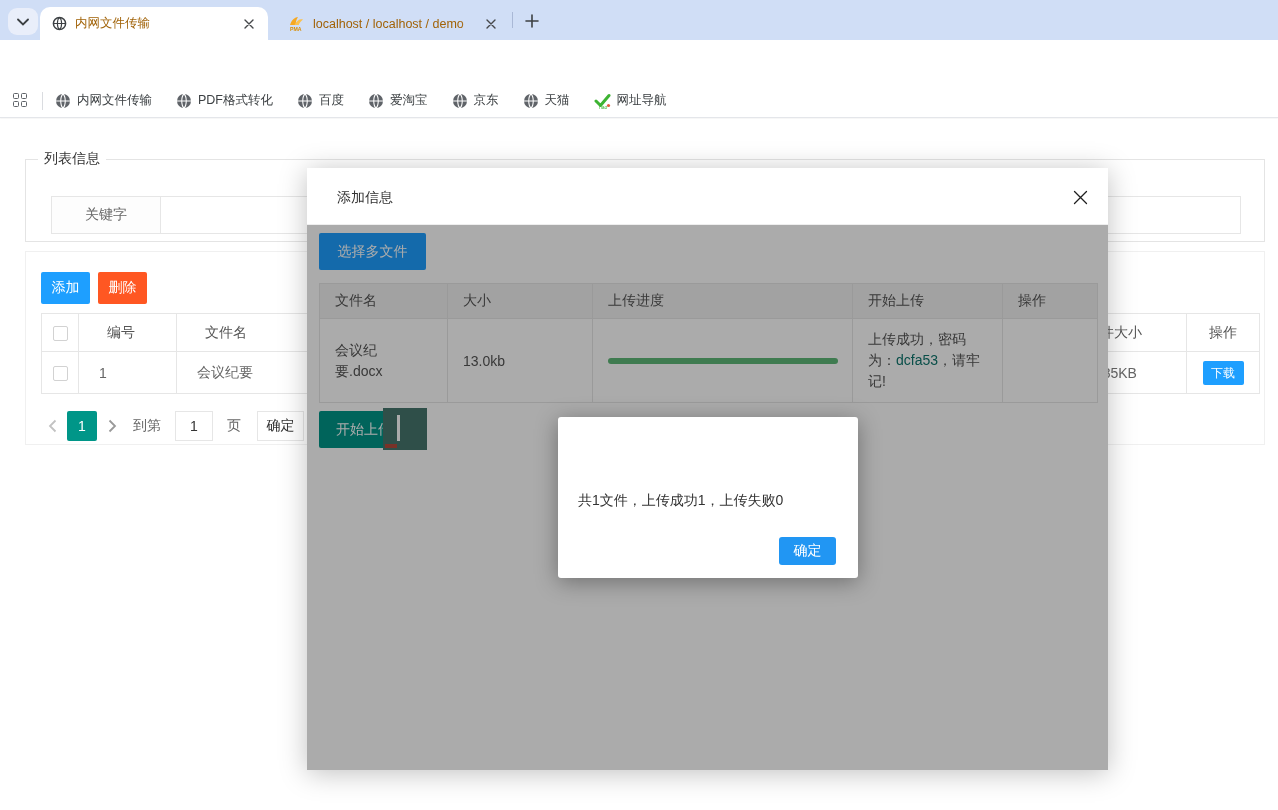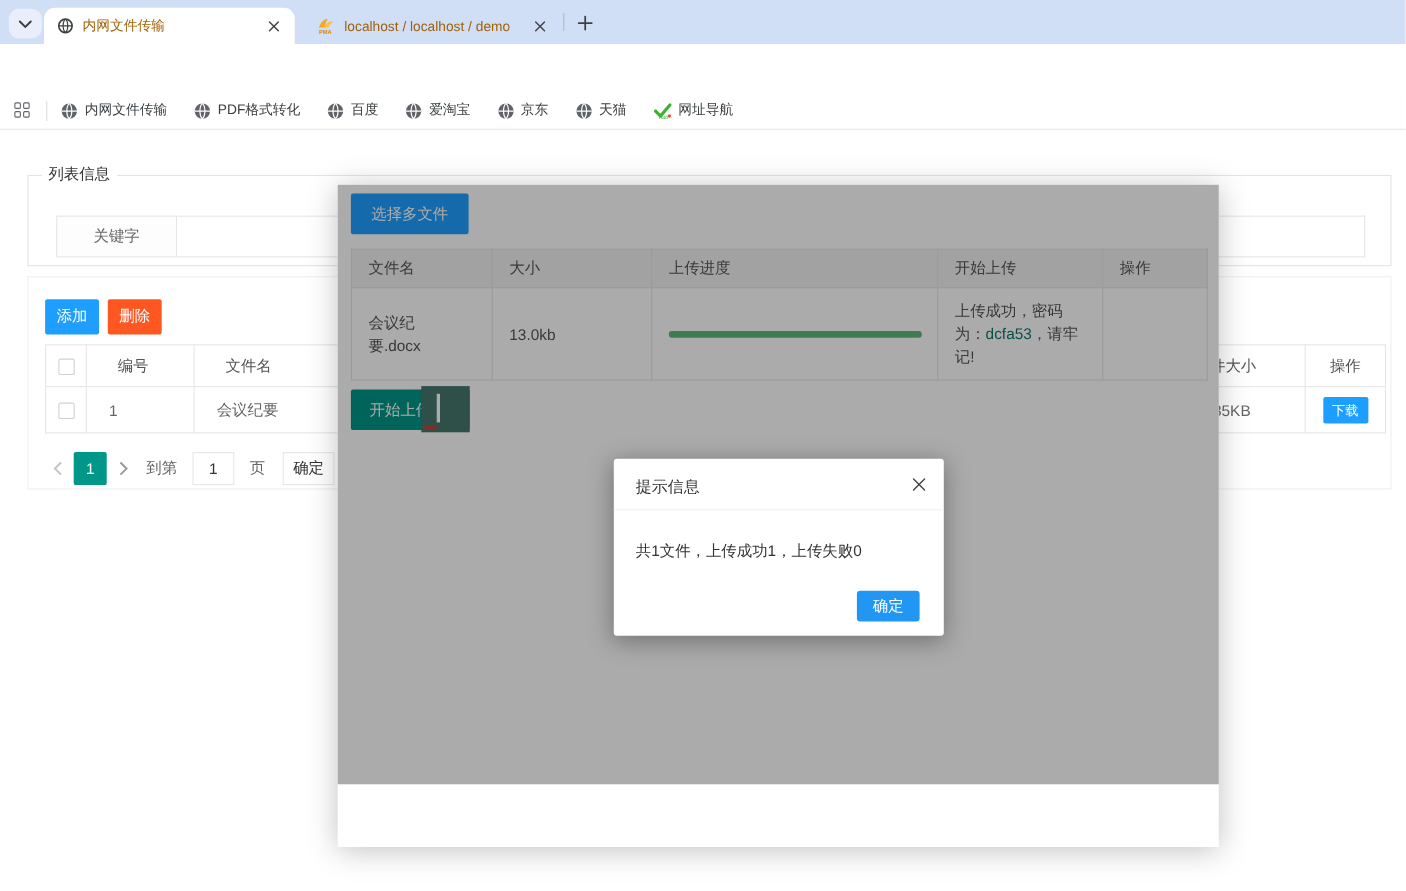--- a/index.html
+++ b/index.html
@@ -312,20 +312,28 @@
         <span class="pg-text">到第</span>
         <input class="pg-input" type="text" value="1" style="">
         <span class="pg-text">页</span>
         <button class="pg-confirm">确定</button>
         <span class="pg-text" style="margin:0 0 0 4px;">共</span>
       </div>
     </div>
   </div>
 
   <div class="modal">
+    <div class="modal-hd">
+      <span class="modal-hd-title">添加信息</span>
+      <span class="modal-hd-close">
+        <svg width="15" height="15" viewBox="0 0 15 15">
+            <path d="M1.5 1.5 L13.5 13.5 M13.5 1.5 L1.5 13.5" stroke="#1f1f1f" stroke-width="1.3" stroke-linecap="round"></path>
+          </svg>
+      </span>
+    </div>
     <div class="modal-bd">
       <button class="btn btn-select">选择多文件</button>
 
       <table class="up-tb">
         <colgroup>
             <col style="width:128px">
             <col style="width:145px">
             <col style="width:260px">
             <col style="width:150px">
             <col style="width:95px">
@@ -356,25 +364,17 @@
       <div class="cursor-artifact">
         <span class="caret"></span>
         <span class="smudge"></span>
       </div>
 
       <div class="modal-shade"></div>
     </div>
   </div>
 
   <div class="dialog">
-    <div class="dialog-hd">
-      <span class="dialog-hd-title">提示信息</span>
-      <span class="dialog-hd-close">
-        <svg width="13" height="13" viewBox="0 0 13 13">
-            <path d="M1.5 1.5 L11.5 11.5 M11.5 1.5 L1.5 11.5" stroke="#444" stroke-width="1.3" stroke-linecap="round"></path>
-          </svg>
-      </span>
-    </div>
     <div class="dialog-msg">共1文件，上传成功1，上传失败0</div>
     <button class="btn btn-ok">确定</button>
   </div>
 
 </div>
 
 </body></html>

